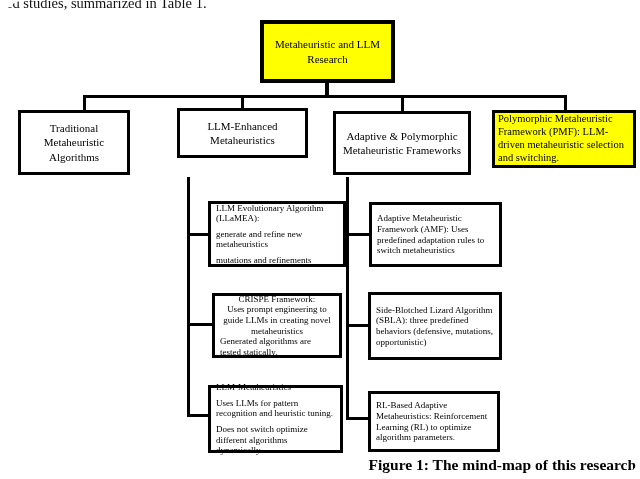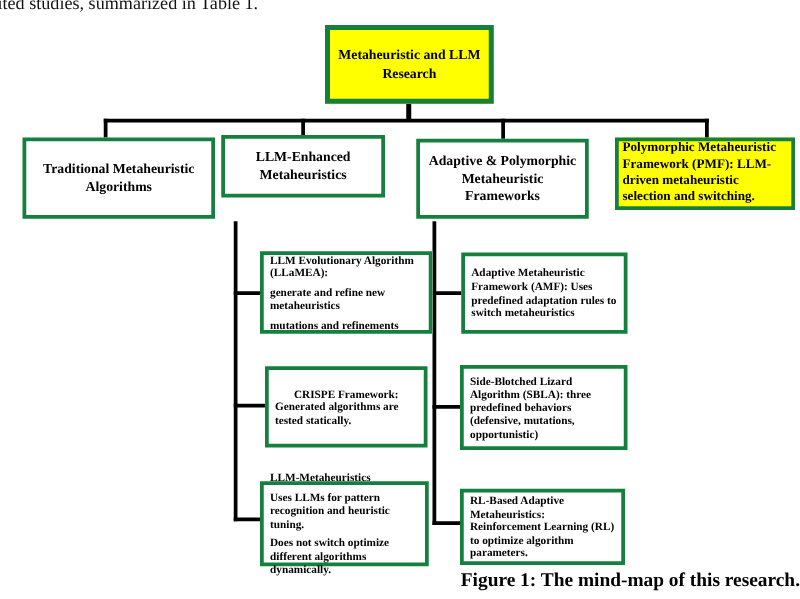--- a/index.html
+++ b/index.html
@@ -1,37 +1,37 @@
 <!DOCTYPE html>
 <html><head>
 <meta charset="utf-8">
 <style>
   html,body{margin:0;padding:0;background:#fff;}
   .page{
     position:relative;width:640px;height:479px;background:#ffffff;
-    overflow:hidden;font-family:"Liberation Serif", serif;color:#000;
+    overflow:hidden;font-family:"Liberation Serif", serif;color:#000;border-radius:27px;
   }
   .body-frag{
     position:absolute;left:-2px;top:-5px;font-size:14.5px;color:#111;
     white-space:nowrap;
   }
   .node{
-    position:absolute;box-sizing:border-box;border:3px solid #15803d;background:#fff;
+    position:absolute;box-sizing:border-box;border:3px solid #000000;background:#fff;
     display:flex;flex-direction:column;justify-content:center;
-    font-weight:bold;line-height:1.18;
+    font-weight:normal;line-height:1.18;
   }
   .node p{margin:0;}
   .lvl2{font-size:11px;text-align:center;padding:2px 4px;line-height:1.3;}
   .lvl3{font-size:9px;text-align:left;padding:2px 5px;line-height:1.17;}
   .lvl3 .para{margin:0 0 5px 0;}
   .lvl3 .para:last-child{margin-bottom:0;}
   .yellow-box{background:#FFFF00;}
   .b-root{left:260px;top:20px;width:135px;height:63px;border-width:4px;
           font-size:11px;text-align:center;line-height:1.3;}
-  .b-trad{left:18px;top:110px;width:154px;height:65px;}
+  .b-trad{left:18px;top:110px;width:112px;height:65px;}
   .b-llme{left:177px;top:108px;width:131px;height:50px;}
   .b-adap{left:333px;top:111px;width:138px;height:64px;}
   .b-pmf{left:492px;top:110px;width:144px;height:58px;font-size:10.5px;
          text-align:left;line-height:1.22;padding:2px 3px;}
   .b-llamea{left:208px;top:201px;width:138px;height:66px;}
   .b-crispe{left:212px;top:293px;width:130px;height:65px;}
   .b-llmmeta{left:208px;top:385px;width:135px;height:68px;}
   .b-amf{left:369px;top:202px;width:133px;height:65px;}
   .b-sbla{left:368px;top:292px;width:134px;height:68px;}
   .b-rl{left:368px;top:391px;width:132px;height:61px;}
@@ -74,20 +74,21 @@
   <div class="node b-pmf yellow-box">Polymorphic Metaheuristic Framework (PMF): LLM-driven metaheuristic selection and switching.</div>
 
   <div class="node lvl3 b-llamea">
     <p class="para">LLM Evolutionary Algorithm (LLaMEA):</p>
     <p class="para">generate and refine new metaheuristics</p>
     <p class="para">mutations and refinements</p>
   </div>
 
   <div class="node lvl3 b-crispe">
     <p class="center-para" style="margin-bottom:0;">CRISPE Framework:</p>
+    <p class="center-para">Uses prompt engineering to guide LLMs in creating novel metaheuristics</p>
     <p class="para">Generated algorithms are tested statically.</p>
   </div>
 
   <div class="node lvl3 b-llmmeta">
     <p class="para">LLM-Metaheuristics</p>
     <p class="para">Uses LLMs for pattern recognition and heuristic tuning.</p>
     <p class="para">Does not switch optimize different algorithms dynamically.</p>
   </div>
 
   <div class="node lvl3 b-amf">

